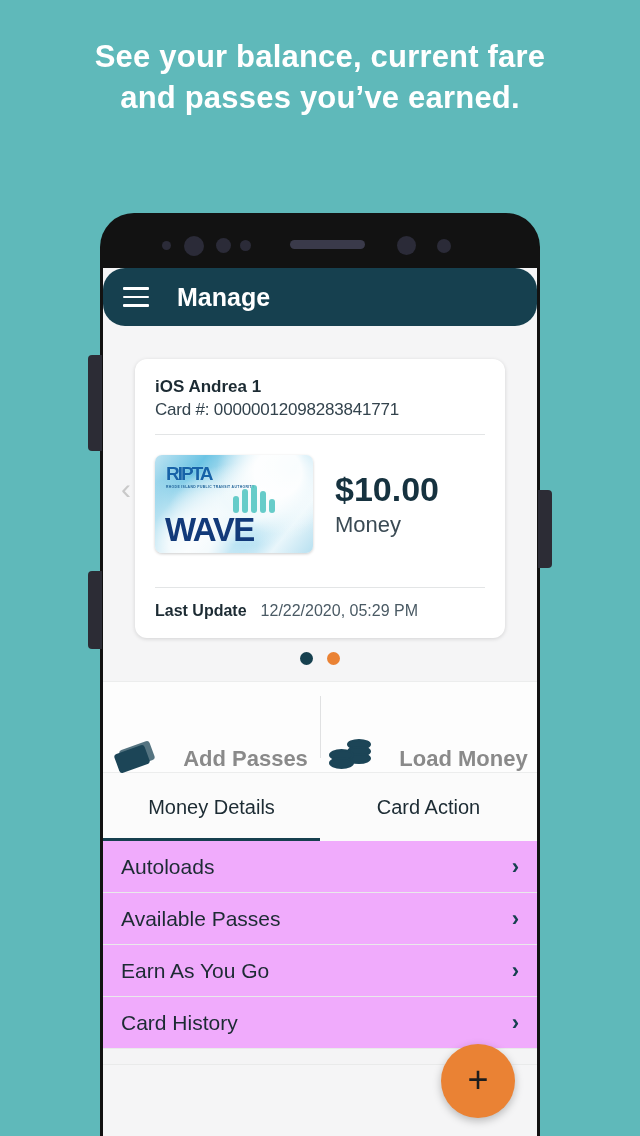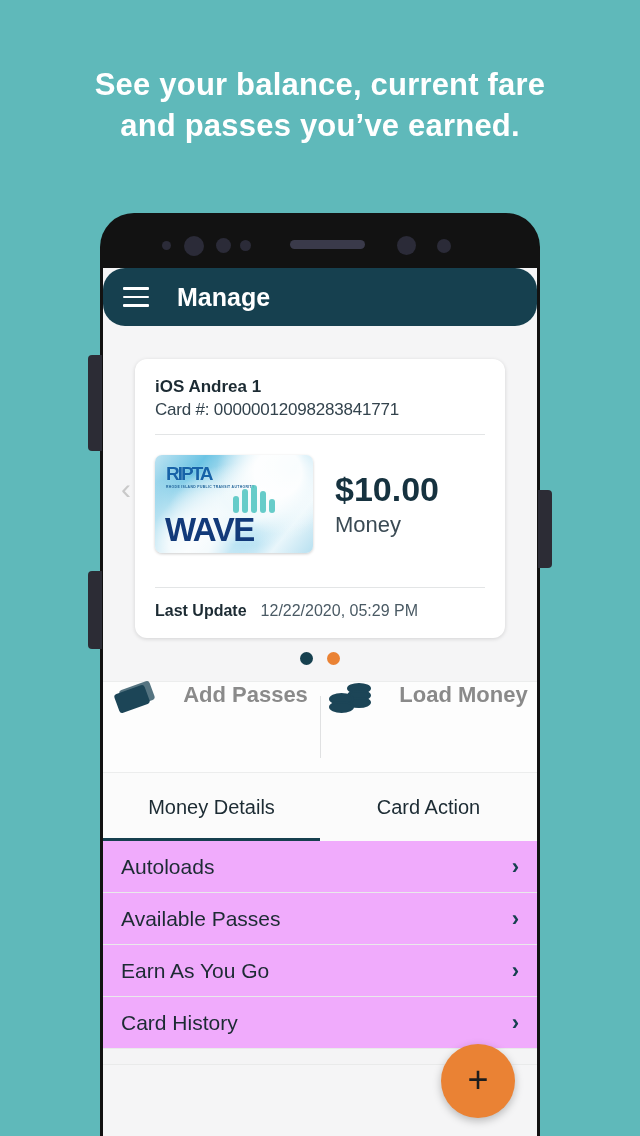--- a/index.html
+++ b/index.html
@@ -4,21 +4,21 @@
 <style>
   * { margin:0; padding:0; box-sizing:border-box; }
   html, body {
     width:640px; height:1136px; overflow:hidden;
     font-family:"Liberation Sans", sans-serif;
   }
   body { background:#5fb9ba; position:relative; }
 
   
   .headline {
-    position:absolute; top:64px; left:0; width:640px;
+    position:absolute; top:36px; left:0; width:640px;
     text-align:center; color:#ffffff;
     font-size:31px; line-height:41px; font-weight:600;
     letter-spacing:0.2px;
   }
   .headline span { display:block; }
 
   
   .phone {
     position:absolute; left:100px; top:213px;
     width:440px; height:923px;
@@ -128,21 +128,21 @@
   .dot { width:13px; height:13px; border-radius:50%; }
   .dot.navy { background:#16404f; }
   .dot.orange { background:#ea8234; }
 
   
   .actions {
     display:flex; background:#fdfdfd; border-top:1px solid #eceded;
     border-bottom:1px solid #eceded; height:92px;
   }
   .action {
-    flex:1; display:flex; align-items:flex-start; justify-content:center; gap:28px;
+    flex:1; display:flex; align-items:flex-end; justify-content:center; gap:28px;
     cursor:pointer; position:relative;
   }
   .action + .action::before {
     content:""; position:absolute; left:0; top:14px; bottom:14px; width:1px; background:#e0e1e2;
   }
   .action-label { font-size:22px; font-weight:600; color:#8a8a8a; }
   .ico-ticket { position:relative; width:40px; height:30px; }
   .ico-ticket i {
     position:absolute; width:32px; height:20px; background:#1c4557; border-radius:3px;
   }

